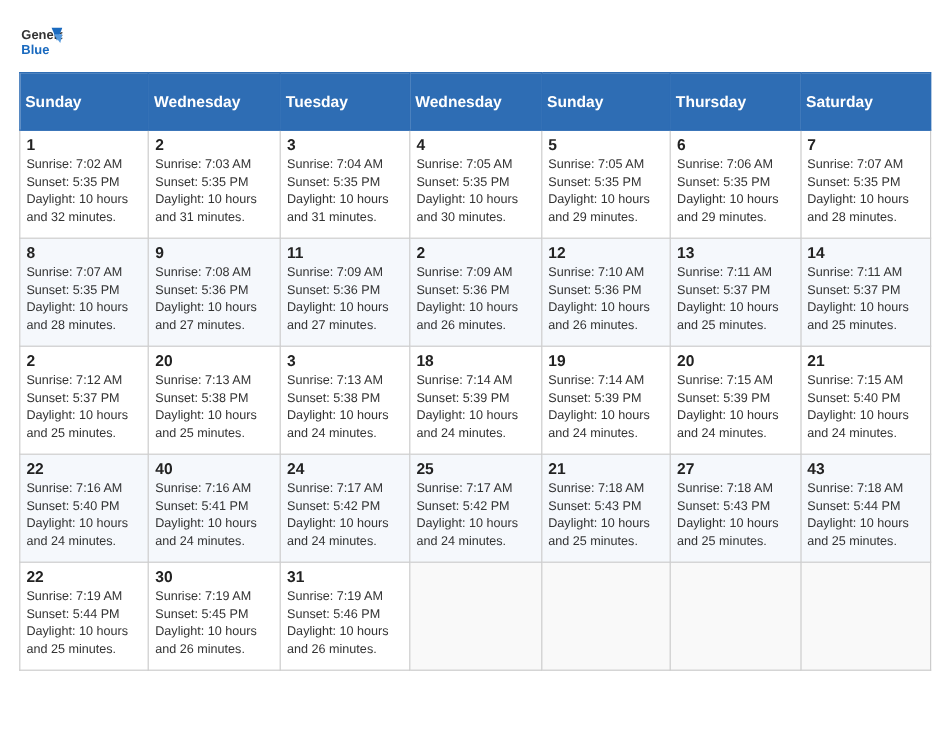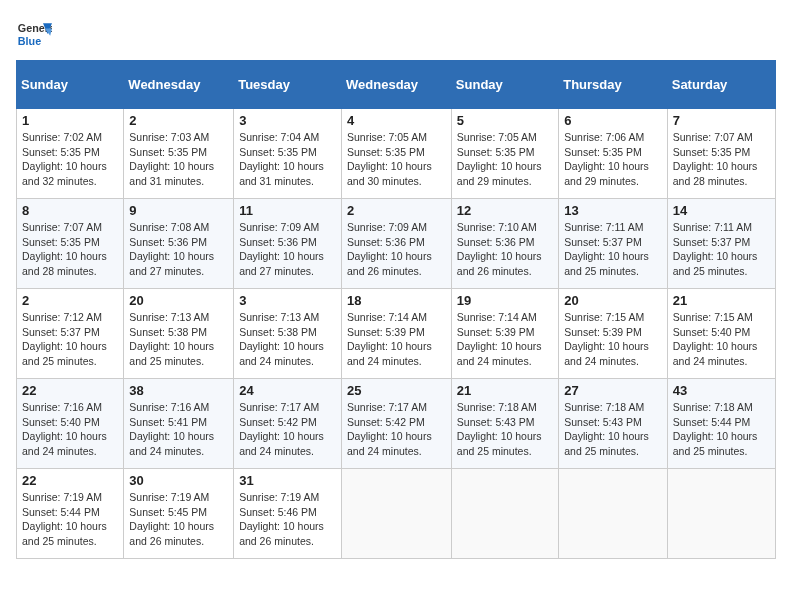--- a/index.html
+++ b/index.html
@@ -287,21 +287,21 @@
         <tr>
           <td>
             <span class="day-num">22</span>
         <div class="cell-text">
           Sunrise: 7:16 AM<br>
           Sunset: 5:40 PM<br>
           Daylight: 10 hours and 24 minutes.
         </div>
           </td>
           <td>
-            <span class="day-num">38</span>
+            <span class="day-num">40</span>
         <div class="cell-text">
           Sunrise: 7:16 AM<br>
           Sunset: 5:41 PM<br>
           Daylight: 10 hours and 24 minutes.
         </div>
           </td>
           <td>
             <span class="day-num">24</span>
         <div class="cell-text">
           Sunrise: 7:17 AM<br>

